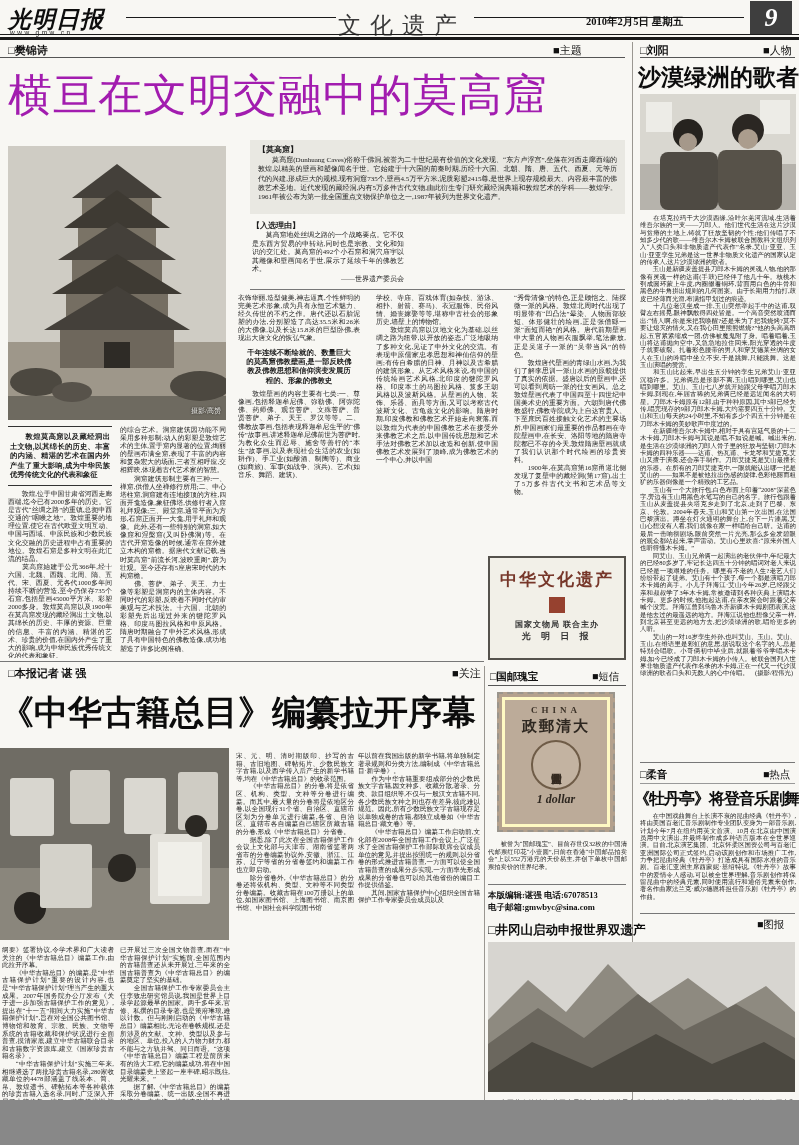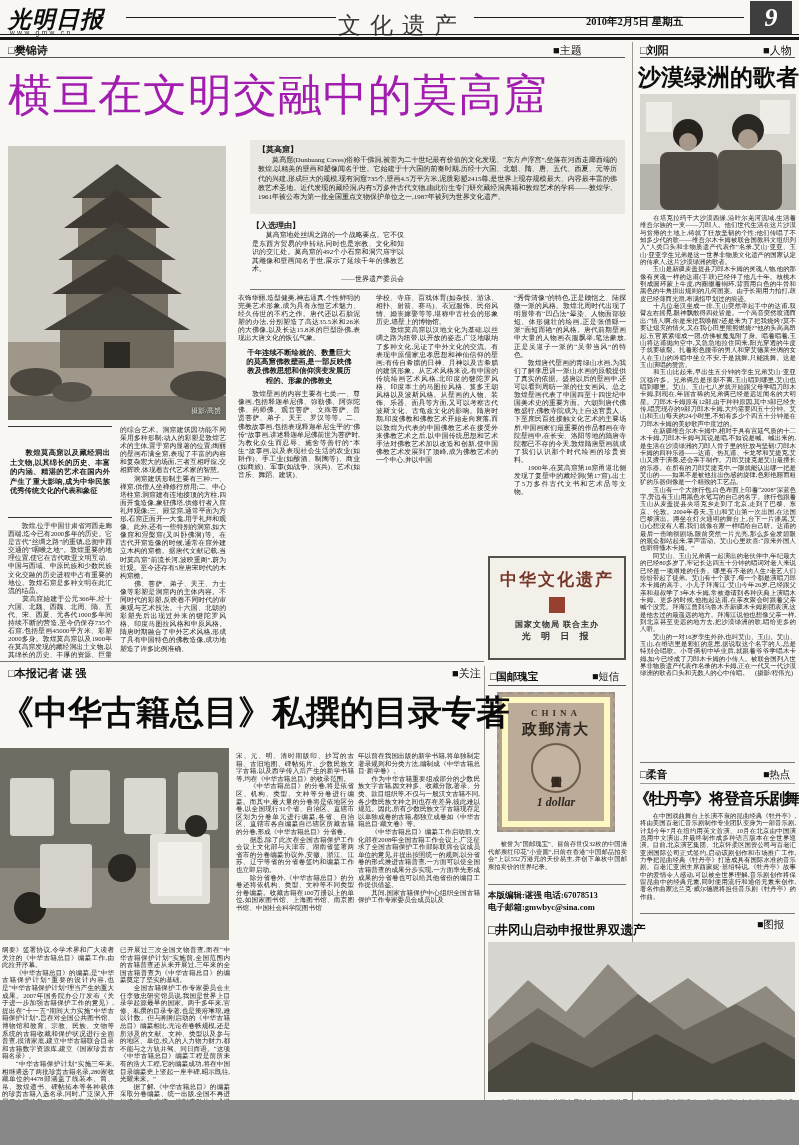--- a/index.html
+++ b/index.html
@@ -22,30 +22,30 @@
   .headline-s{font-size:16px;font-weight:bold;color:#0c0c0c;white-space:nowrap;}
   .headline-xs{font-size:12.5px;font-weight:bold;color:#0c0c0c;white-space:nowrap;}
   .introbox{background:#e9e8e2;}
   .intro-tag{font-size:8px;font-weight:bold;}
   .intro-text{font-size:7px;line-height:9.3px;text-align:justify;white-space:pre-line;}
   .small-text{font-size:6.9px;line-height:8.6px;text-align:justify;white-space:pre-line;}
   .credit-line{font-size:7px;text-align:right;}
   .colbody{font-size:6.8px;line-height:8.1px;text-align:justify;white-space:pre-line;overflow:hidden;color:#1d1d1d;}
   .colbody-sm{font-size:6.4px;line-height:7.35px;text-align:justify;white-space:pre-line;overflow:hidden;color:#1d1d1d;}
   .lede{font-size:7.3px;line-height:9.6px;font-weight:bold;text-align:justify;white-space:pre-line;
-        border-top:1px solid #333;border-bottom:1px solid #333;padding:21px 2px;}
+        border-top:1px solid #333;border-bottom:1px solid #333;padding:5px 2px;}
   .subhead{font-size:7.4px;line-height:9.4px;font-weight:bold;text-align:center;padding:5px 8px;white-space:pre-line;}
   .photo{overflow:hidden;background:#b7b4ad;}
   .photo-credit{position:absolute;right:5px;bottom:4px;color:#f3f2ee;font-size:7px;text-shadow:0 0 2px #000;padding-left:16px;}
   .logo-box{border:2px solid #55524c;background:#f2f0e8;text-align:center;}
   .logo-title{font-size:17px;font-weight:bold;color:#77372a;letter-spacing:2px;margin-top:10px;}
   .logo-seal{display:inline-block;width:16px;height:16px;background:#96412f;margin:6px 0 2px 0;}
   .logo-line{font-size:8px;font-weight:bold;color:#333;letter-spacing:1px;}
   .stamp{border:2px dashed #9a958c;background:#b4a18d;padding:3px;}
-  .stamp-inner{border:6px solid #fef9c3;height:100%;box-sizing:border-box;text-align:center;background:#bcab99;}
+  .stamp-inner{border:3px solid #fef9c3;height:100%;box-sizing:border-box;text-align:center;background:#bcab99;}
   .stamp-country{font-size:9px;font-weight:bold;letter-spacing:4px;color:#3c3228;margin-top:5px;}
   .stamp-script{font-size:15px;font-weight:bold;color:#2e2720;letter-spacing:2px;margin-top:2px;}
   .stamp-circle{width:46px;height:46px;border:2px solid #6f5c47;border-radius:50%;margin:4px auto 2px auto;
                 display:flex;align-items:center;justify-content:center;background:#c3b3a1;}
   .stamp-value{writing-mode:vertical-rl;font-size:10.5px;font-weight:bold;color:#33291f;}
   .stamp-denom{font-size:12px;font-weight:bold;font-style:italic;color:#2e2720;}
   .editor-line{font-size:8.5px;font-weight:bold;color:#111;}
   .caption-wide{font-size:6.9px;line-height:9px;text-align:justify;white-space:pre-line;}
 </style>
 </head>
@@ -150,21 +150,21 @@
     </div>
   </div>
   <div class="abs colbody" style="left:488px;top:840px;width:139px;height:40px;font-size:6.3px;line-height:7.6px;">　　被誉为“国邮瑰宝”、目前存世仅32枚的中国清代邮票红印花“小壹圆”,日前在香港“中国邮品拍卖会”上以552万港元的天价易主,并创下单枚中国邮票拍卖价的世界纪录。</div>
   <div class="hline" style="left:488px;top:884px;width:138px;background:#777;"></div>
   <div class="abs editor-line" style="left:488px;top:890px;">本版编辑:谌强 电话:67078513</div>
   <div class="abs editor-line" style="left:488px;top:902px;">电子邮箱:gmwbyc@sina.com</div>
 
   <div class="hline" style="left:0;top:661px;width:484px;background:#777;"></div>
   <div class="abs kicker" style="left:8px;top:666px;">□本报记者 谌 强</div>
   <div class="abs tag" style="left:452px;top:666px;">■关注</div>
-  <div class="abs headline-l" style="left:0;top:690px;">《中华古籍总目》私撰的目录专著</div>
+  <div class="abs headline-l" style="left:0;top:690px;">《中华古籍总目》编纂拉开序幕</div>
 
   <div class="abs photo" style="left:0;top:748px;width:229px;height:192px;">
     <svg width="229" height="192" viewBox="0 0 229 192">
       <rect width="229" height="192" fill="#6f6c64"></rect>
       <rect y="120" width="229" height="72" fill="#8a867c"></rect>
       <rect x="10" y="30" width="44" height="58" rx="3" fill="#d8d6cf"></rect>
       <rect x="70" y="22" width="40" height="54" rx="3" fill="#cfccc4"></rect>
       <rect x="124" y="30" width="42" height="56" rx="3" fill="#dad8d1"></rect>
       <rect x="178" y="24" width="40" height="58" rx="3" fill="#cfccc4"></rect>
       <rect x="150" y="86" width="60" height="70" rx="3" fill="#e2e0d9"></rect>

